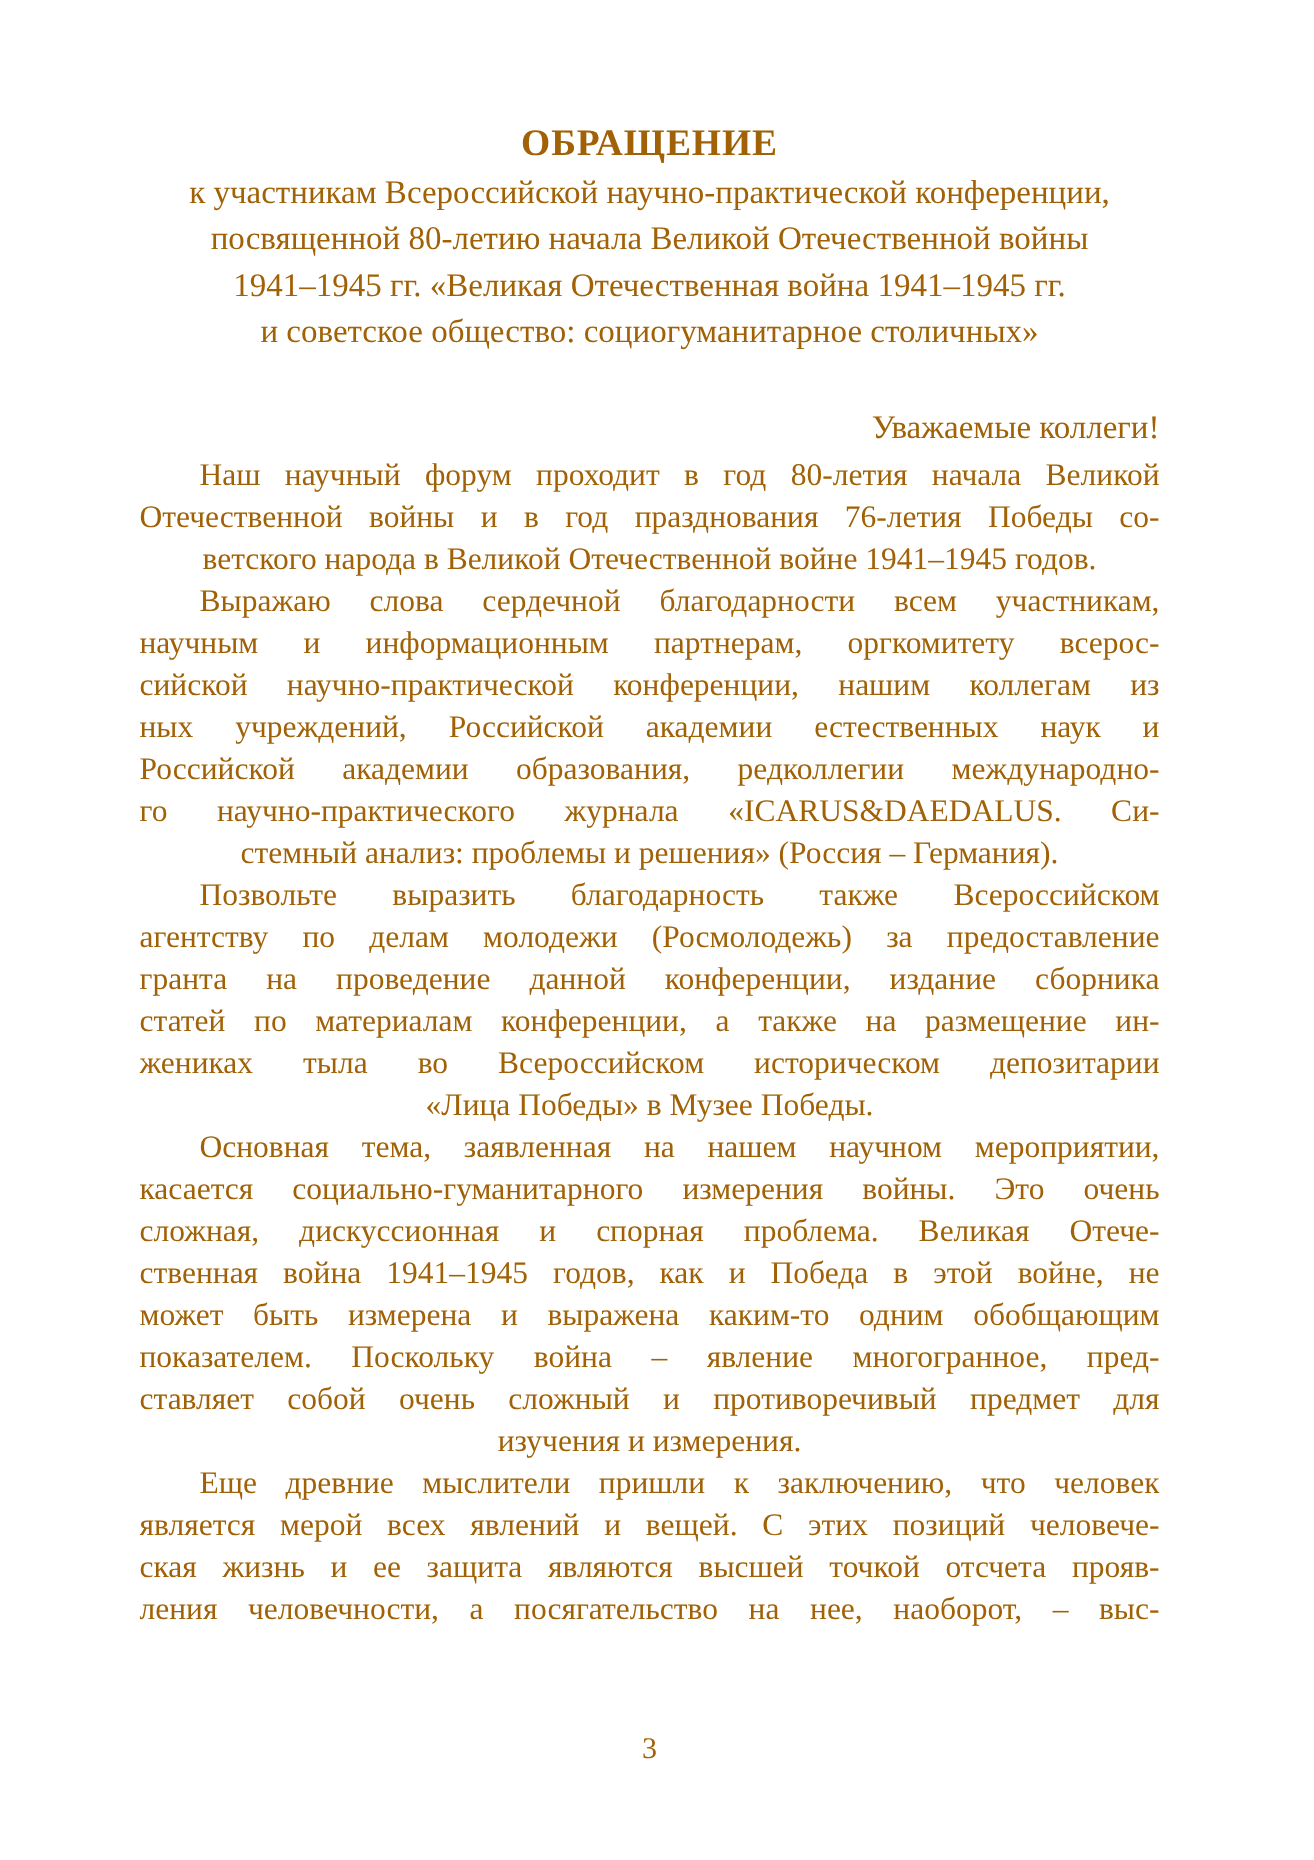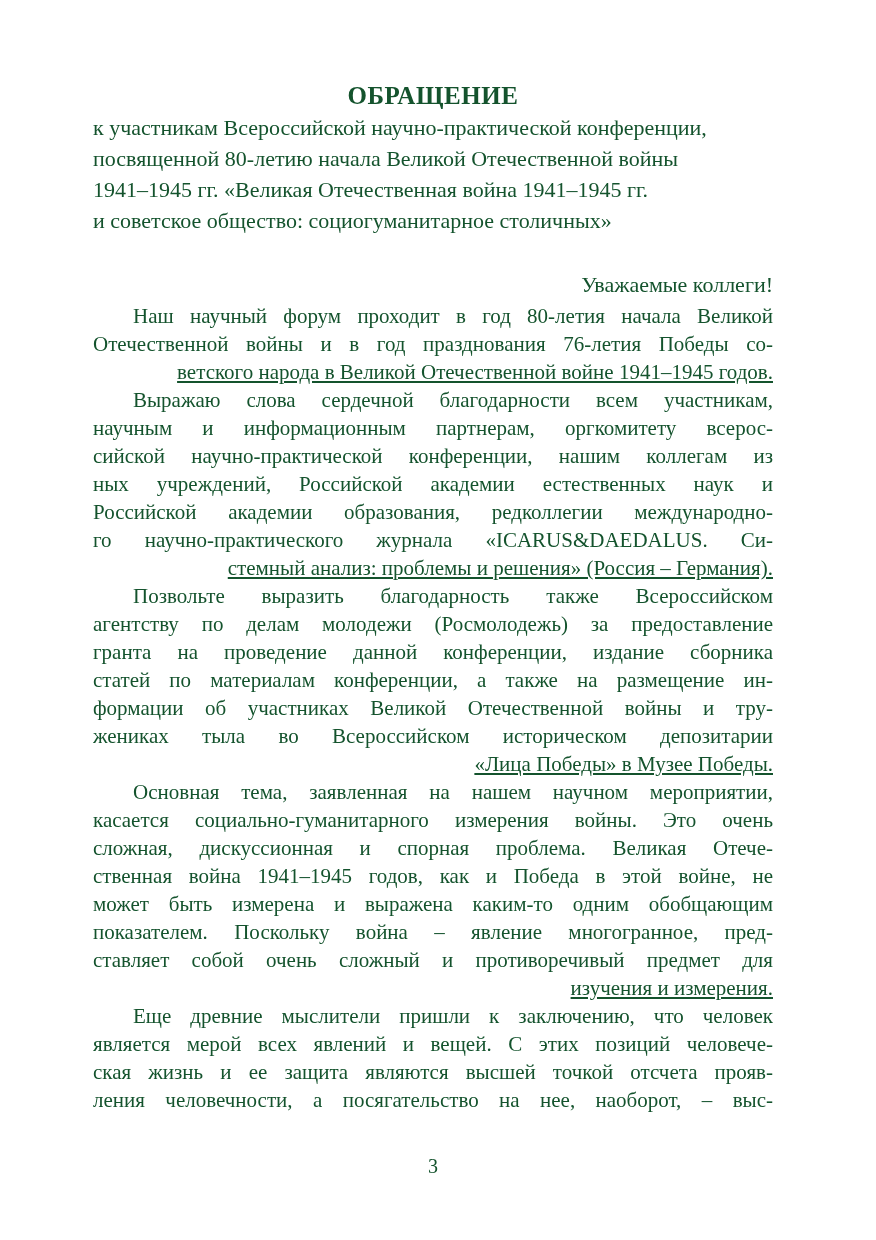--- a/index.html
+++ b/index.html
@@ -7,21 +7,21 @@
     padding: 0;
     background: #ffffff;
   }
   .page {
     position: relative;
     width: 876px;
     height: 1240px;
     background: #ffffff;
     overflow: hidden;
     font-family: "Liberation Serif", serif;
-    color: #14532d;
+    color: #a16207;
   }
   .content {
     position: absolute;
     left: 93px;
     top: 0;
     width: 680px;
   }
   .title {
     position: absolute;
     top: 82px;
@@ -33,20 +33,21 @@
     letter-spacing: 0.6px;
     text-align: center;
   }
   .subtitle {
     position: absolute;
     top: 112px;
     left: 0;
     width: 100%;
     font-size: 22px;
     line-height: 31px;
+    text-align: center;
   }
   .salutation {
     position: absolute;
     top: 272px;
     left: 0;
     width: 100%;
     font-size: 22px;
     text-align: right;
   }
   .body-text {
@@ -63,23 +64,22 @@
   .line {
     text-align: justify;
     text-align-last: justify;
     white-space: nowrap;
     overflow: hidden;
   }
   .line.first {
     padding-left: 40px;
   }
   .line.last {
-    text-align: right;
+    text-align: center;
     text-align-last: auto;
-    text-decoration: underline;
   }
   .page-number {
     position: absolute;
     top: 1155px;
     left: 0;
     width: 100%;
     font-size: 20px;
     text-align: center;
   }
 </style>
@@ -113,21 +113,20 @@
           <div class="line">ных учреждений, Российской академии естественных наук и</div>
           <div class="line">Российской академии образования, редколлегии международно-</div>
           <div class="line">го научно-практического журнала «ICARUS&amp;DAEDALUS. Си-</div>
           <div class="line last">стемный анализ: проблемы и решения» (Россия – Германия).</div>
         </div>
         <div class="para">
           <div class="line first">Позвольте выразить благодарность также Всероссийском</div>
           <div class="line">агентству по делам молодежи (Росмолодежь) за предоставление</div>
           <div class="line">гранта на проведение данной конференции, издание сборника</div>
           <div class="line">статей по материалам конференции, а также на размещение ин-</div>
-          <div class="line">формации об участниках Великой Отечественной войны и тру-</div>
           <div class="line">жениках тыла во Всероссийском историческом депозитарии</div>
           <div class="line last">«Лица Победы» в Музее Победы.</div>
         </div>
         <div class="para">
           <div class="line first">Основная тема, заявленная на нашем научном мероприятии,</div>
           <div class="line">касается социально-гуманитарного измерения войны. Это очень</div>
           <div class="line">сложная, дискуссионная и спорная проблема. Великая Отече-</div>
           <div class="line">ственная война 1941–1945 годов, как и Победа в этой войне, не</div>
           <div class="line">может быть измерена и выражена каким-то одним обобщающим</div>
           <div class="line">показателем. Поскольку война – явление многогранное, пред-</div>

